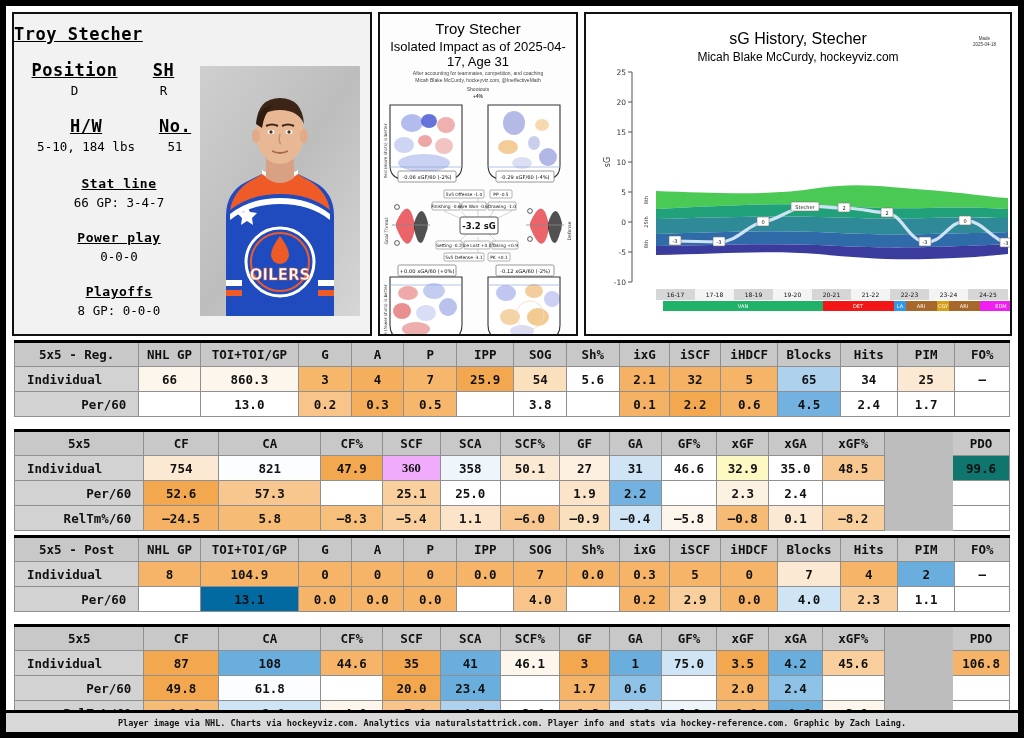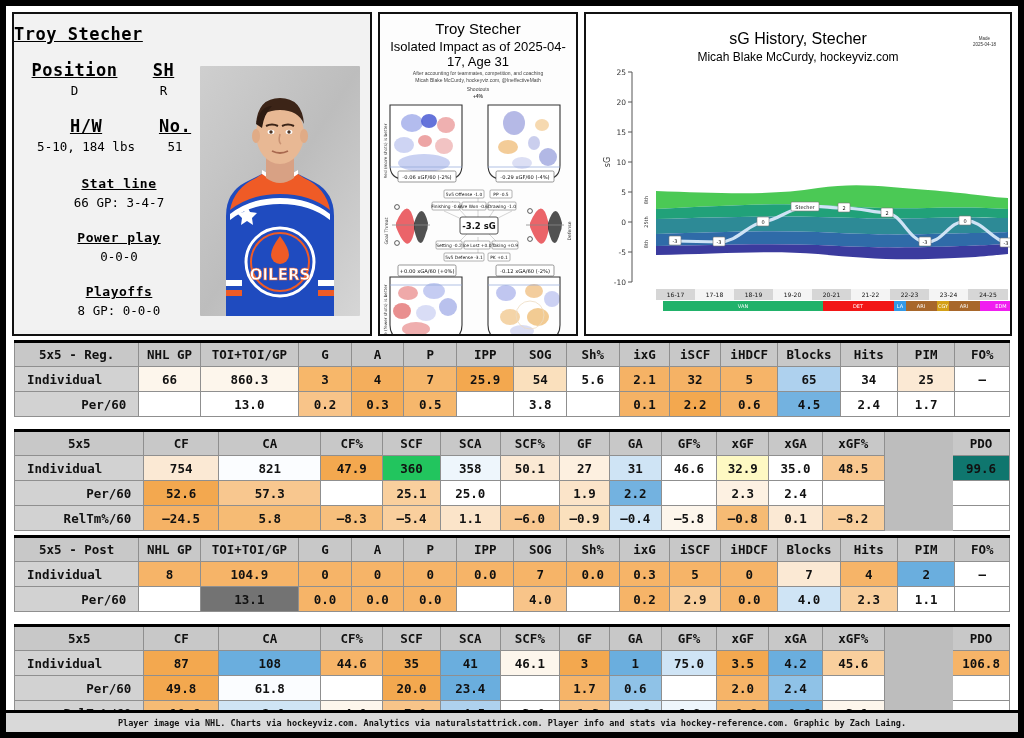--- a/index.html
+++ b/index.html
@@ -602,21 +602,21 @@
         <th class="blankcell"></th>
         <th>PDO</th>
       </tr>
         </thead>
       <tbody>
           <tr>
             <th class="lead">Individual</th>
             <td style="background: rgb(251, 233, 212);">754</td>
             <td style="background: rgb(251, 253, 255);">821</td>
             <td style="background: rgb(243, 168, 79);">47.9</td>
-            <td style="background: #22c55e;">360</td>
+            <td style="background: #f0abfc; font-family: Liberation Serif, serif;">360</td>
             <td style="background: rgb(238, 246, 252);">358</td>
             <td style="background: rgb(251, 233, 212);">50.1</td>
             <td style="background: rgb(253, 240, 224);">27</td>
             <td style="background: rgb(207, 228, 245);">31</td>
             <td style="background: rgb(255, 255, 255);">46.6</td>
             <td style="background: #fef9c3;">32.9</td>
             <td style="background: rgb(255, 255, 255);">35.0</td>
             <td style="background: rgb(248, 199, 143);">48.5</td>
             <td class="blankcell" style="background: rgb(189, 189, 189);"></td>
             <td style="background: #0f766e; margin-left: 16px;">99.6</td>
@@ -714,21 +714,21 @@
             <td style="background: rgb(246, 180, 104);">5</td>
             <td style="background: rgb(246, 180, 104);">0</td>
             <td style="background: rgb(251, 233, 212);">7</td>
             <td style="background: rgb(246, 180, 104);">4</td>
             <td style="background: rgb(106, 174, 222);">2</td>
             <td style="background: rgb(255, 255, 255);">–</td>
           </tr>
           <tr>
             <th>Per/60</th>
             <td style="background: rgb(255, 255, 255);"></td>
-            <td style="background: #737373; margin-left: 21px;">13.1</td>
+            <td style="background: #0369a1; margin-left: 21px;">13.1</td>
             <td style="background: rgb(246, 180, 104);">0.0</td>
             <td style="background: rgb(246, 180, 104);">0.0</td>
             <td style="background: rgb(246, 180, 104);">0.0</td>
             <td style="background: rgb(255, 255, 255);"></td>
             <td style="background: rgb(248, 196, 137);">4.0</td>
             <td style="background: rgb(255, 255, 255);"></td>
             <td style="background: rgb(246, 180, 104);">0.2</td>
             <td style="background: rgb(249, 207, 157);">2.9</td>
             <td style="background: rgb(246, 180, 104);">0.0</td>
             <td style="background: rgb(207, 228, 245);">4.0</td>

